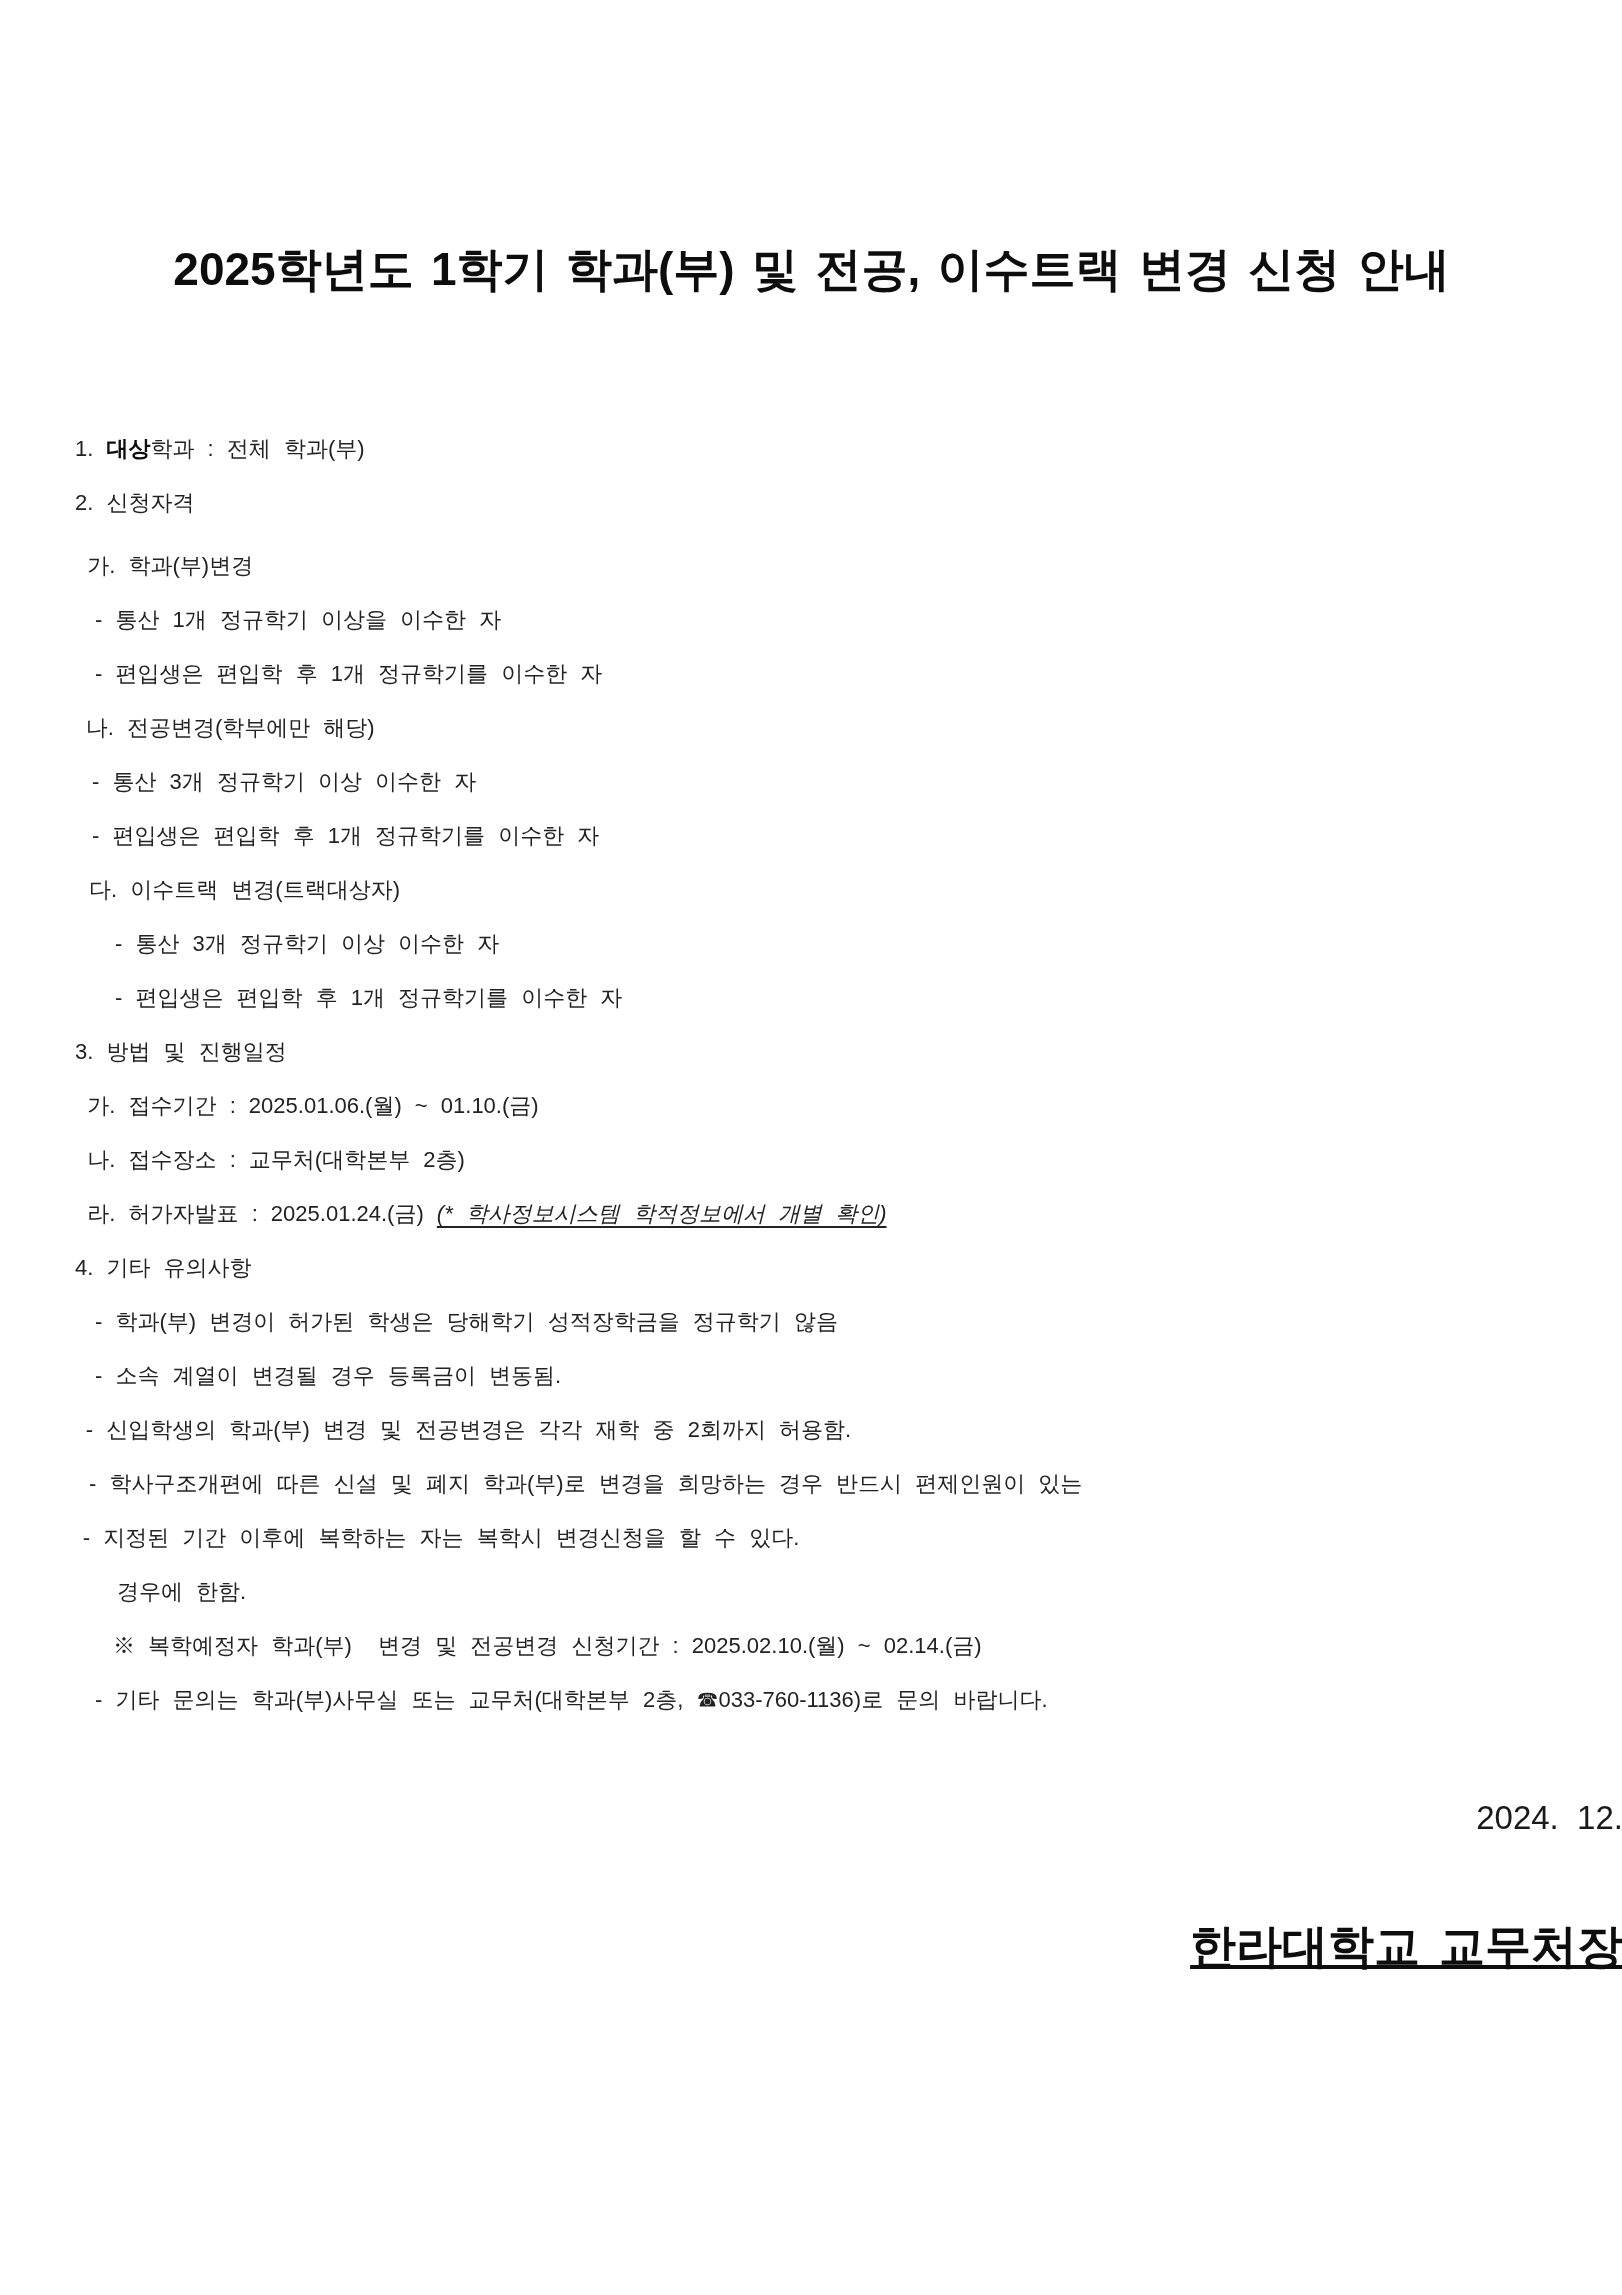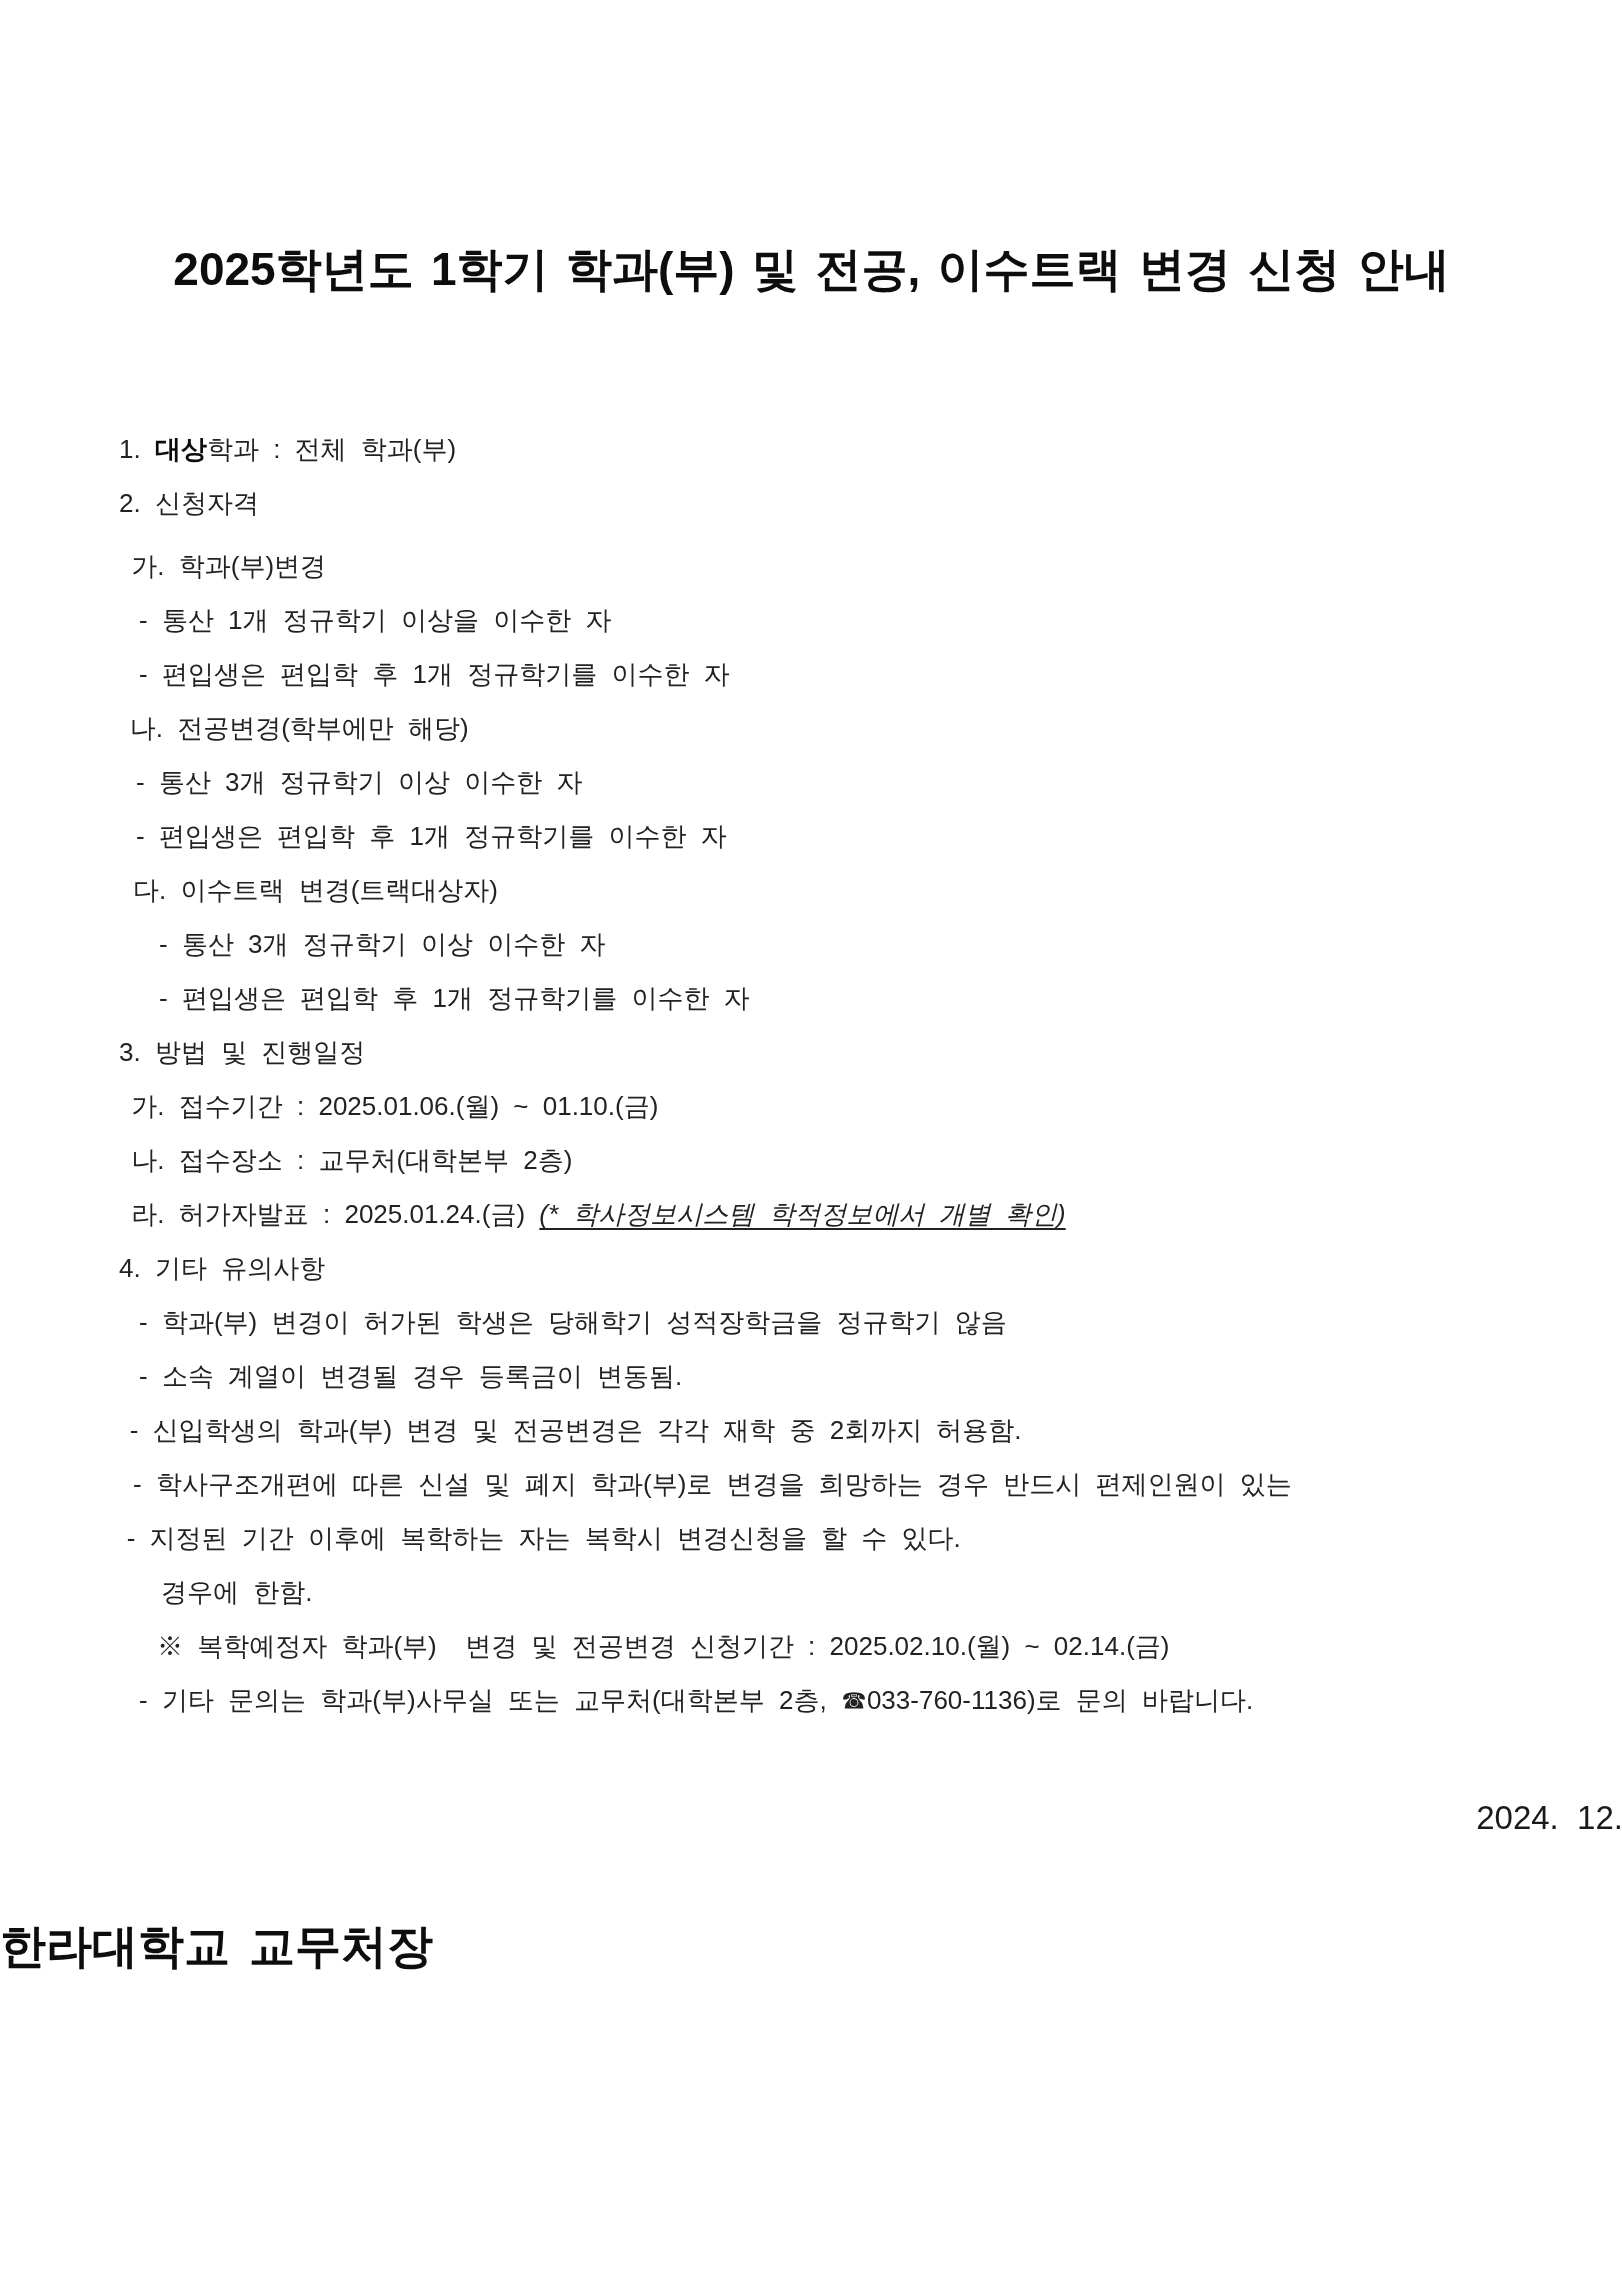--- a/index.html
+++ b/index.html
@@ -17,23 +17,23 @@
     text-align: center;
     font-size: 46px;
     line-height: 51px;
     font-weight: 700;
     color: #0d0d0d;
     word-spacing: 4.6px;
     white-space: pre;
   }
   .body-lines {
     margin-top: 127px;
-    margin-left: 119px;
+    margin-left: 75px;
     margin-right: 69px;
-    font-size: 26px;
+    font-size: 22px;
   }
   .line {
     line-height: 54px;
     white-space: pre;
     word-spacing: 7px;
     color: #222222;
   }
   .line.gap { margin-top: 9.2px; }
   .seg.b { font-weight: 700; color: #0d0d0d; }
   .seg.iu {
@@ -44,27 +44,28 @@
   .issue-date {
     margin-top: 72px;
     text-align: right;
     font-size: 33px;
     line-height: 37px;
     color: #1a1a1a;
     white-space: pre;
   }
   .signature {
     margin-top: 85px;
-    text-align: left;
+    text-align: right;
     font-size: 46px;
     line-height: 51px;
     font-weight: 700;
     color: #0d0d0d;
     word-spacing: 6.1px;
     white-space: pre;
+    text-decoration: underline;
   }
 </style>
 </head>
 <body>
 
 <div class="page">
   <div class="title">2025학년도 1학기 학과(부) 및 전공, 이수트랙 변경 신청 안내</div>
 
   <div class="body-lines">
       <div class="line" style="padding-left: 0px;"><span class="seg">1. </span><span class="seg b">대상</span><span class="seg">학과 : 전체 학과(부)</span></div>

